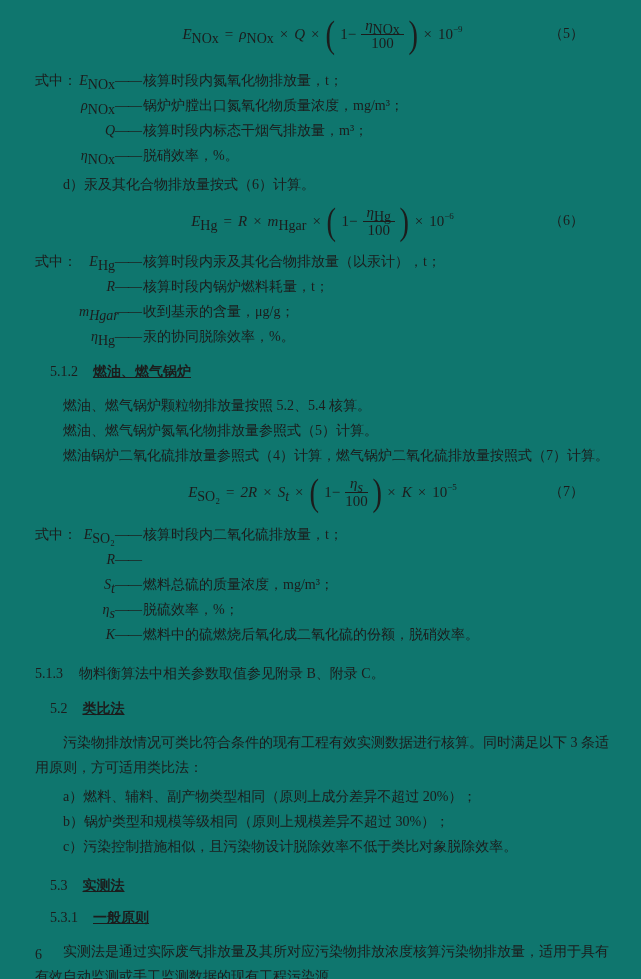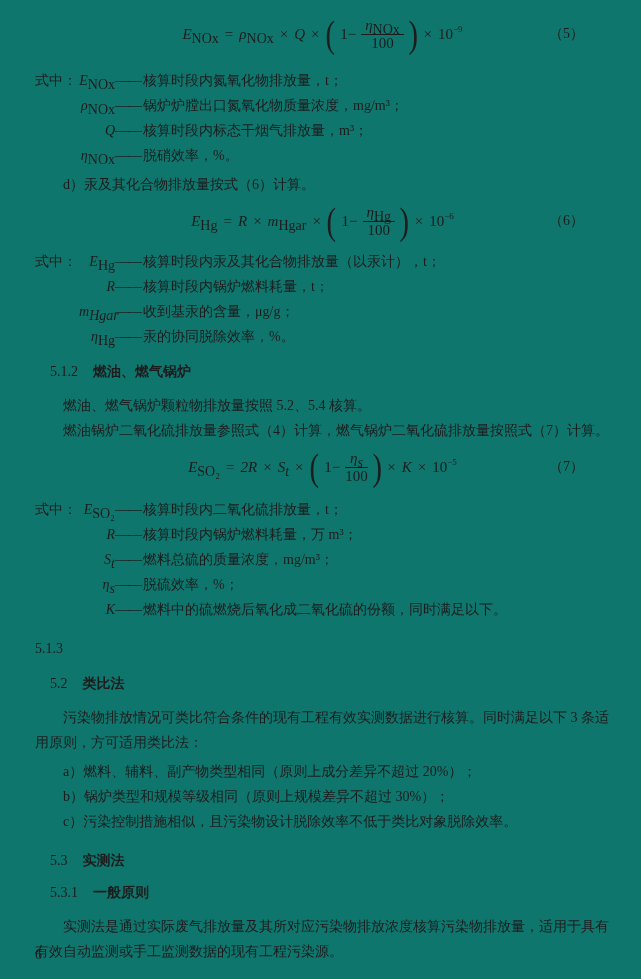--- a/index.html
+++ b/index.html
@@ -27,21 +27,21 @@
   .def-row{display:flex;align-items:baseline;line-height:25px;font-family:Liberation Serif, serif;}
   .def-lead{width:44px;flex:none;}
   .def-term{width:36px;flex:none;text-align:right;white-space:nowrap;}
   .def-dash{flex:none;letter-spacing:-1px;}
   .def-desc{margin-left:2px;}
   
   .para{line-height:25px;text-indent:28px;margin:0;}
   .item{line-height:25px;margin:0 0 0 28px;}
   .clause-head{display:flex;align-items:baseline;margin:14px 0 12px 15px;}
   .clause-head .num{font-weight:normal;}
-  .clause-head .title{font-weight:bold;margin-left:15px;font-family:"Liberation Sans","DejaVu Sans",sans-serif;font-size:14px;}
+  .clause-head .title{font-weight:bold;margin-left:15px;font-family:"Liberation Sans","DejaVu Sans",sans-serif;font-size:14px;text-decoration:underline;}
   .clause-line{display:flex;align-items:center;line-height:25px;margin:14px 0 10px 0;}
   .clause-line .num{flex:none;}
   .clause-line .txt{margin-left:16px;}
   .page-num{position:absolute;left:35px;bottom:16px;font-size:14px;}
   .gap-s{margin-top:4px;}
 </style>
 </head>
 <body>
 
 <div class="page">
@@ -143,20 +143,21 @@
         <span class="def-dash">——</span>
         <span class="def-desc">汞的协同脱除效率，%。</span>
       </div>
     </div>
 
     <div class="clause-head">
       <span class="num">5.1.2</span>
       <span class="title">燃油、燃气锅炉</span>
     </div>
     <p class="para">燃油、燃气锅炉颗粒物排放量按照 5.2、5.4 核算。</p>
+    <p class="para">燃油、燃气锅炉氮氧化物排放量参照式（5）计算。</p>
     <p class="para">燃油锅炉二氧化硫排放量参照式（4）计算，燃气锅炉二氧化硫排放量按照式（7）计算。</p>
 
     <div class="formula-row">
       <div class="formula">
         <span class="tok"><span class="v">E</span><span class="fsub">SO₂</span></span>
         <span class="tok">=</span>
         <span class="tok v">2R</span>
         <span class="tok">×</span>
         <span class="tok"><span class="v">S</span><span class="fsub it">t</span></span>
         <span class="tok">×</span>
@@ -179,44 +180,44 @@
       <div class="def-row">
         <span class="def-lead">式中：</span>
         <span class="def-term"><span class="v">E</span><span class="fsub">SO₂</span></span>
         <span class="def-dash">——</span>
         <span class="def-desc">核算时段内二氧化硫排放量，t；</span>
       </div>
       <div class="def-row">
         <span class="def-lead"></span>
         <span class="def-term"><span class="v">R</span><span class="fsub"></span></span>
         <span class="def-dash">——</span>
-        <span class="def-desc">核算时段内锅炉燃料耗量，万 m³；</span>
       </div>
       <div class="def-row">
         <span class="def-lead"></span>
         <span class="def-term"><span class="v">S</span><span class="fsub it">t</span></span>
         <span class="def-dash">——</span>
         <span class="def-desc">燃料总硫的质量浓度，mg/m³；</span>
       </div>
       <div class="def-row">
         <span class="def-lead"></span>
         <span class="def-term"><span class="v">η</span><span class="fsub it">s</span></span>
         <span class="def-dash">——</span>
         <span class="def-desc">脱硫效率，%；</span>
       </div>
       <div class="def-row">
         <span class="def-lead"></span>
         <span class="def-term"><span class="v">K</span><span class="fsub"></span></span>
         <span class="def-dash">——</span>
-        <span class="def-desc">燃料中的硫燃烧后氧化成二氧化硫的份额，同时满足以下。</span>
+        <span class="def-desc">燃料中的硫燃烧后氧化成二氧化硫的份额，脱硝效率。</span>
       </div>
     </div>
 
     <div class="clause-line">
       <span class="num">5.1.3</span>
+      <span class="txt">物料衡算法中相关参数取值参见附录 B、附录 C。</span>
     </div>
 
     <div class="clause-head">
       <span class="num">5.2</span>
       <span class="title">类比法</span>
     </div>
     <p class="para">污染物排放情况可类比符合条件的现有工程有效实测数据进行核算。同时满足以下 3 条适用原则，方可适用类比法：</p>
     <p class="item gap-s">a）燃料、辅料、副产物类型相同（原则上成分差异不超过 20%）；</p>
     <p class="item">b）锅炉类型和规模等级相同（原则上规模差异不超过 30%）；</p>
     <p class="item">c）污染控制措施相似，且污染物设计脱除效率不低于类比对象脱除效率。</p>

